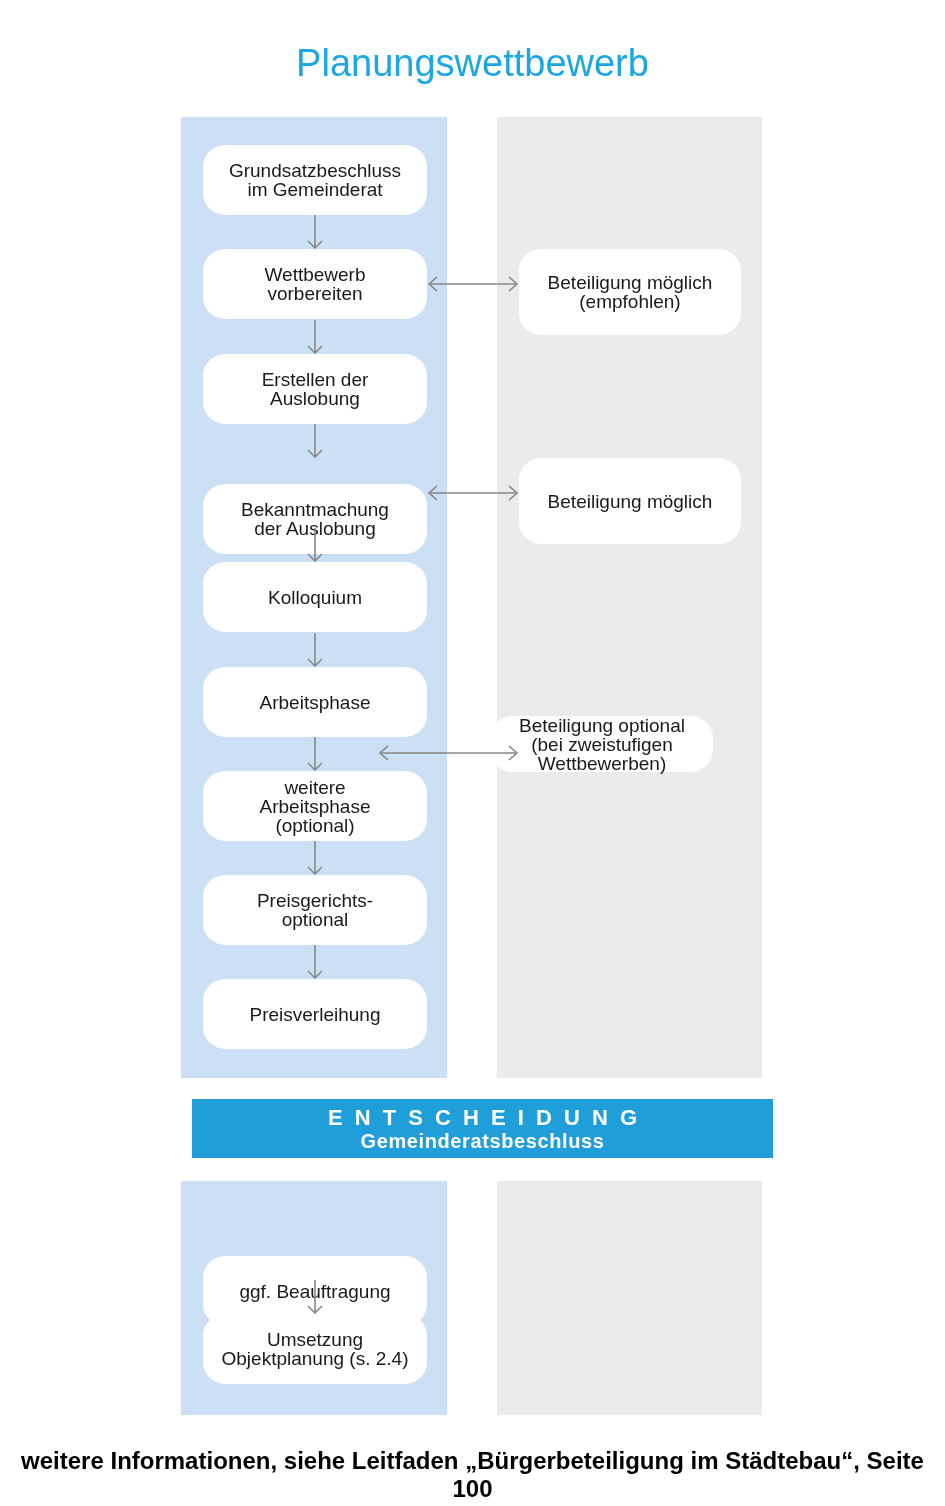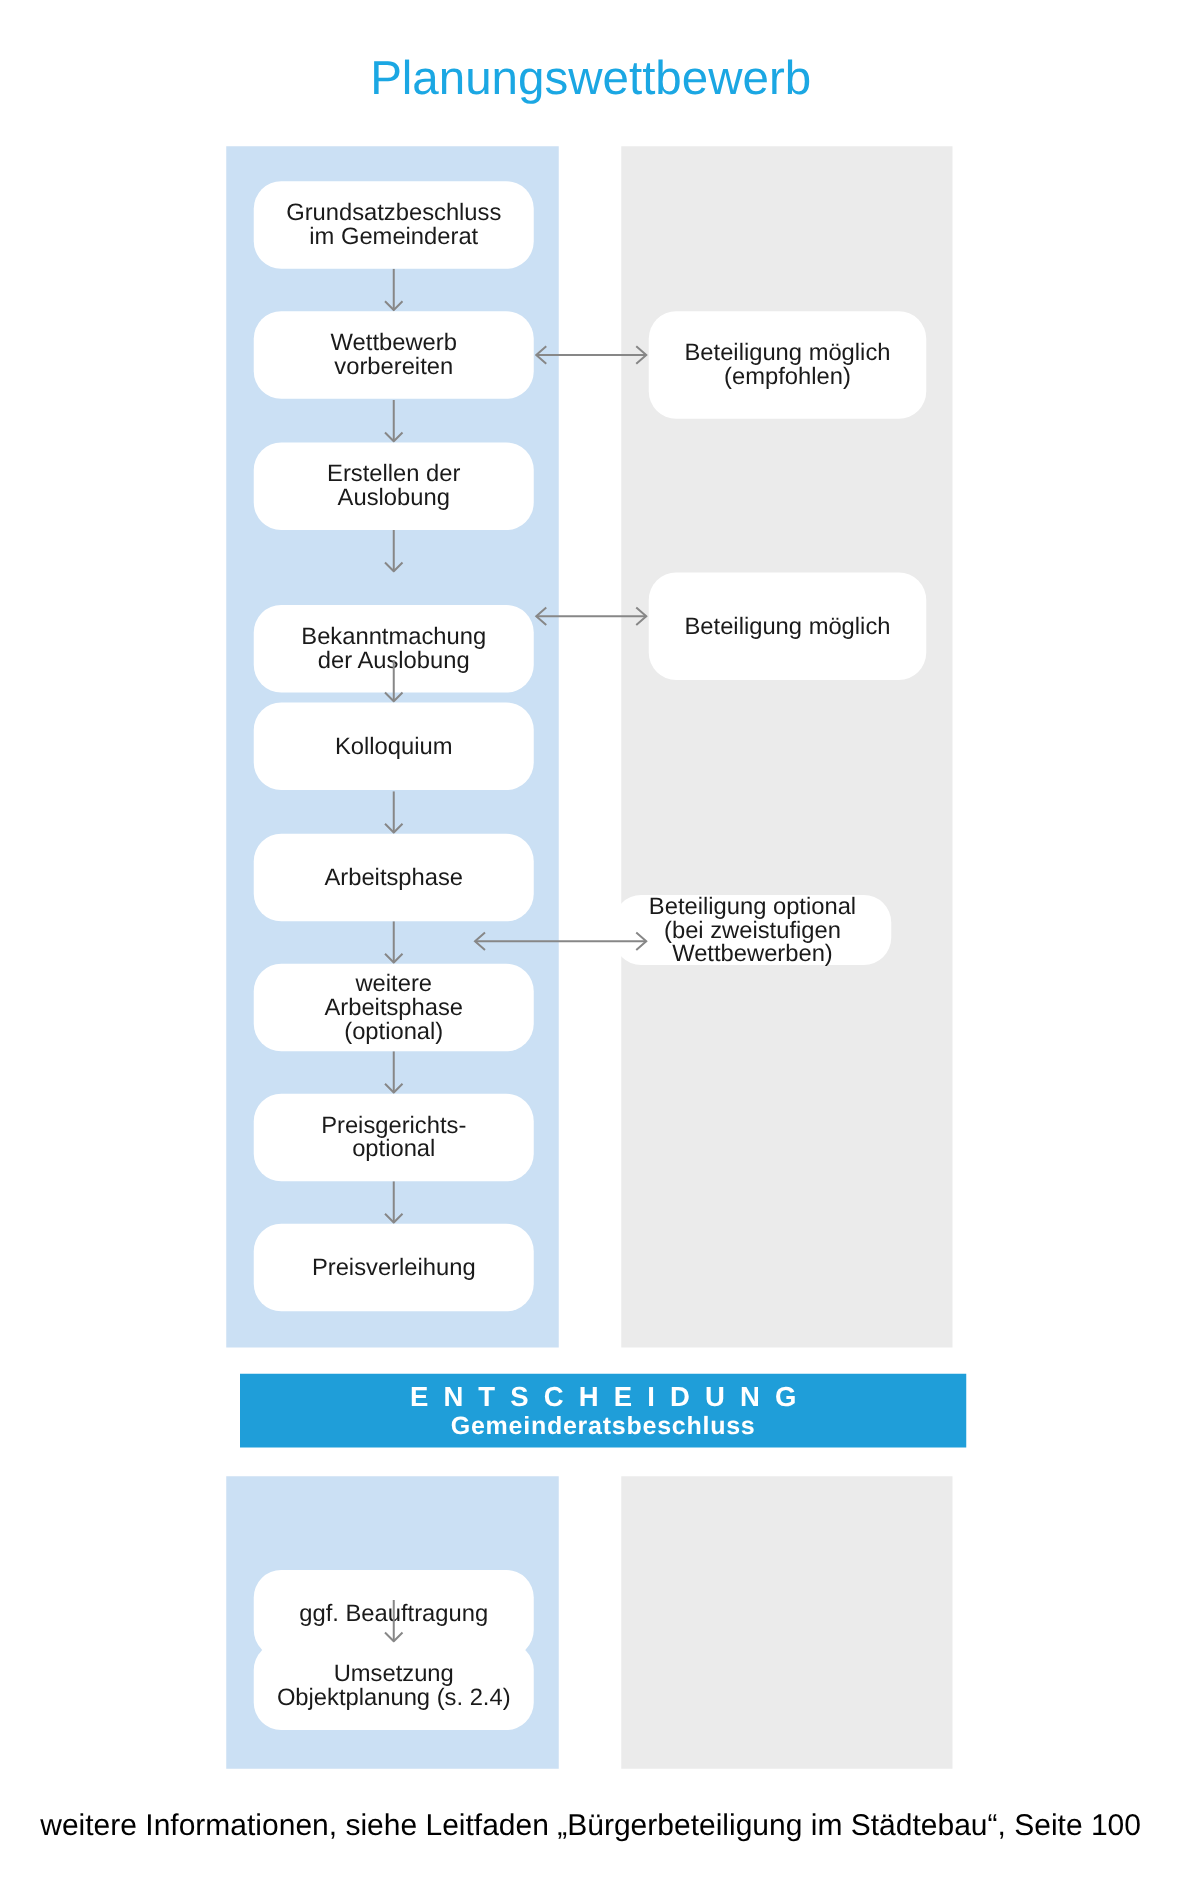--- a/index.html
+++ b/index.html
@@ -45,21 +45,21 @@
     display:flex;flex-direction:column;align-items:center;justify-content:center;margin-left:11px;
   }
   .banner-title{
     font-size:22px;font-weight:700;letter-spacing:0.55em;text-indent:0.55em;line-height:26px;
   }
   .banner-subtitle{
     font-size:20px;font-weight:700;letter-spacing:0.03em;line-height:21px;
   }
   .footer{
     position:absolute;left:0;top:1447px;width:945px;text-align:center;
-    font-size:24px;font-weight:400;color:#000;
+    font-size:24px;font-weight:700;color:#000;
   }
 </style>
 </head>
 <body>
 
 <div class="page">
 
   <h1 class="title">Planungswettbewerb</h1>
 
   <div class="panel panel-blue top"></div>

